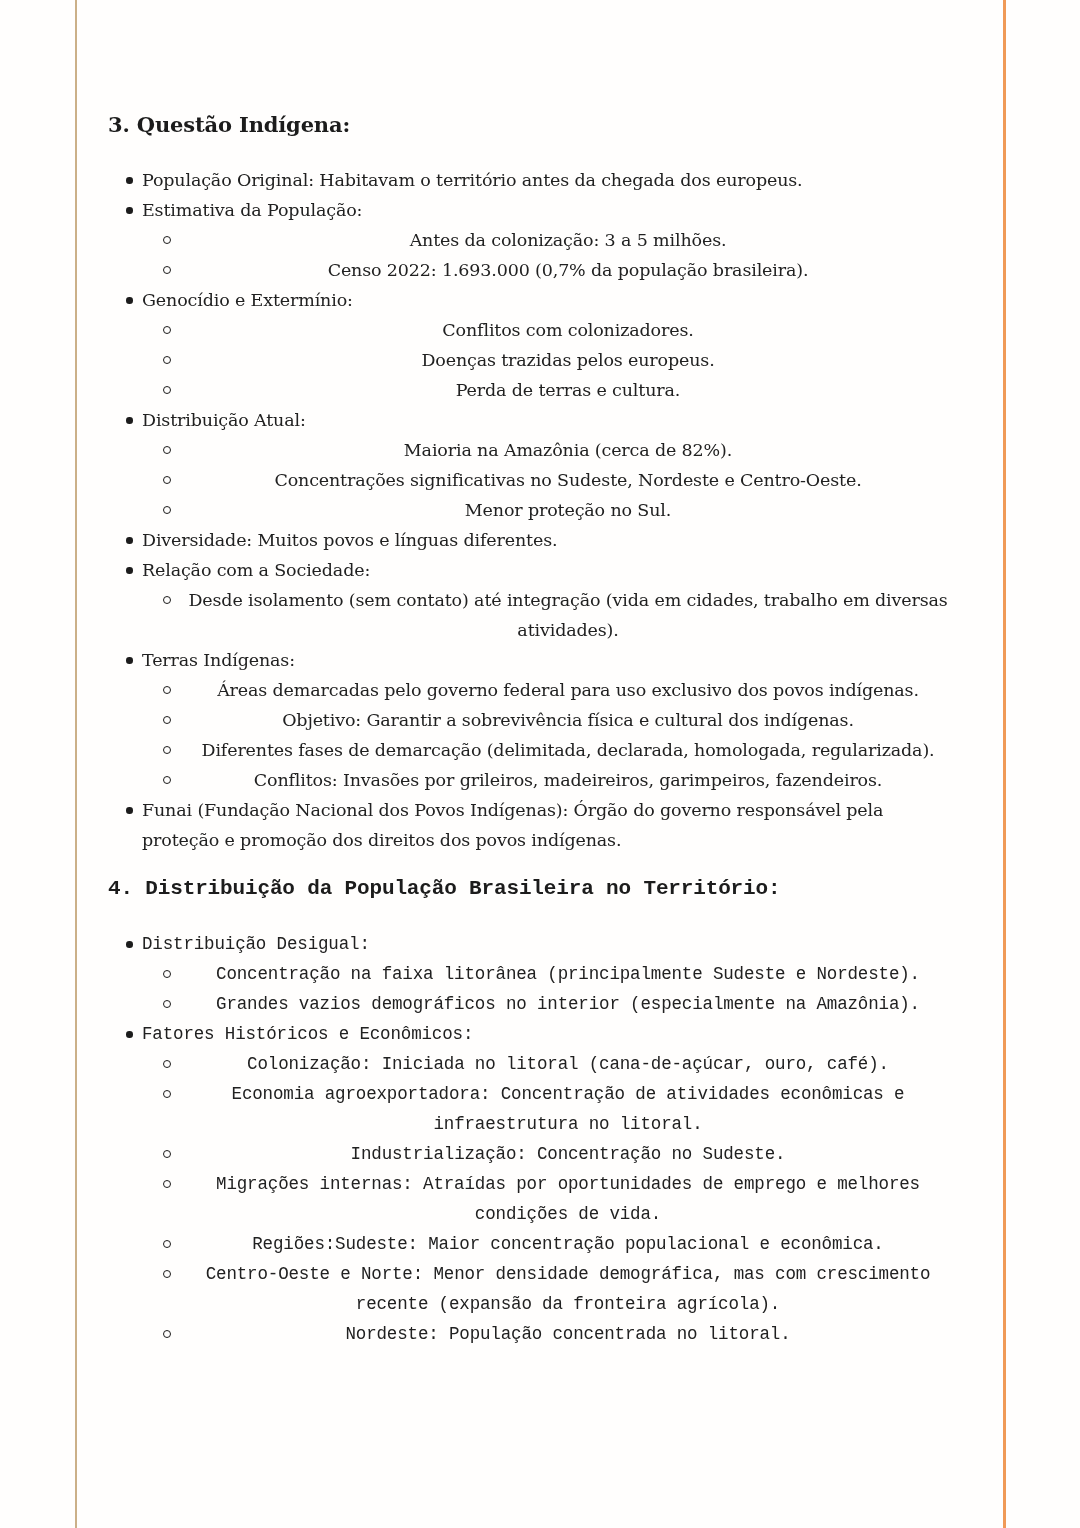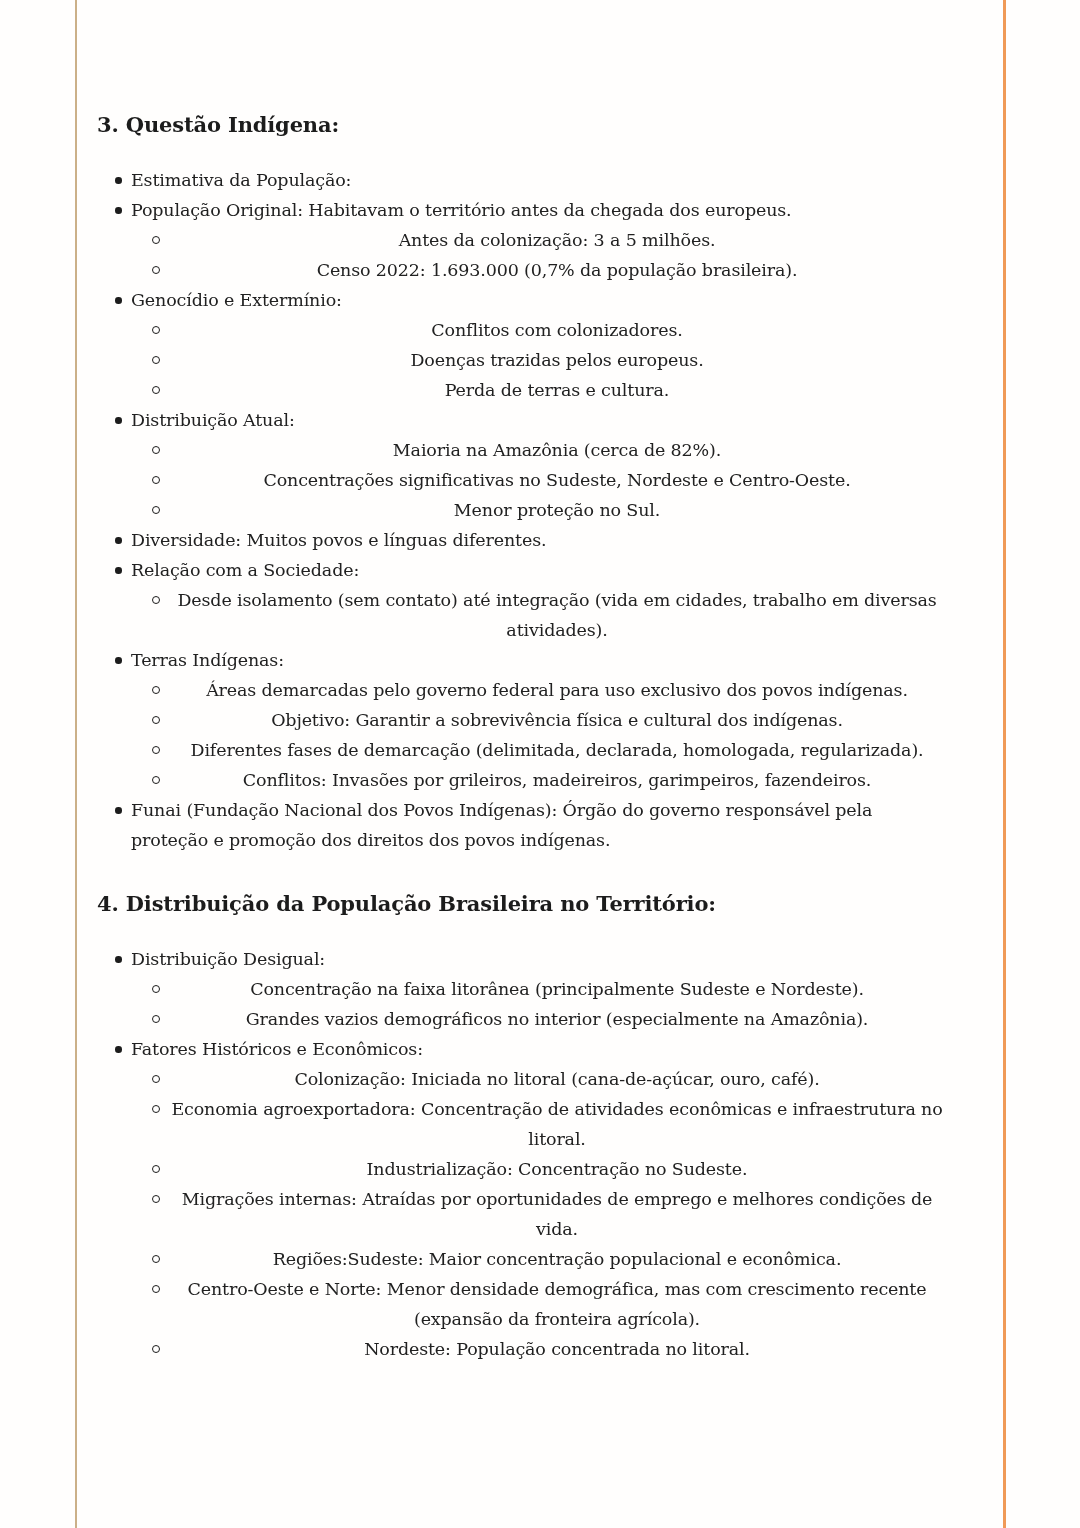--- a/index.html
+++ b/index.html
@@ -18,27 +18,27 @@
   }
   .rule {
     position: absolute;
     top: 0;
     bottom: 0;
   }
   .rule-left  { left: 75px;  width: 2px; }
   .rule-right { left: 1003px; width: 3px; }
   .content {
     position: absolute;
-    left: 97px;
+    left: 108px;
     top: 112px;
     width: 856px;
     color: #212121;
     letter-spacing: -0.15px;
   }
-  .section + .section { margin-top: 36px; }
+  .section + .section { margin-top: 21px; font-family: Liberation Mono, monospace; }
   .heading {
     margin: 0;
     font-size: 21px;
     line-height: 26px;
     font-weight: bold;
     color: #1c1c1c;
   }
   ul.list {
     list-style: none;
     margin: 27px 0 0 0;
@@ -77,26 +77,26 @@
 
 <div class="page" style="background: rgb(255, 254, 253);">
   <div class="rule rule-left" style="background: rgb(203, 176, 136);"></div>
   <div class="rule rule-right" style="background: rgb(240, 154, 87);"></div>
   <main class="content" id="content" style="color: rgb(33, 33, 33);">
   <section class="section">
     <h2 class="heading">3. Questão Indígena:</h2>
     <ul class="list">
   <li class="item l1">
     <span class="marker"></span>
+    <span class="text">População Original: Habitavam o território antes da chegada dos europeus.</span>
+  </li>
+
+  <li class="item l1">
+    <span class="marker"></span>
     <span class="text">Estimativa da População:</span>
-  </li>
-
-  <li class="item l1">
-    <span class="marker"></span>
-    <span class="text">População Original: Habitavam o território antes da chegada dos europeus.</span>
   </li>
 
   <li class="item l2">
     <span class="marker"></span>
     <span class="text">Antes da colonização: 3 a 5 milhões.</span>
   </li>
 
   <li class="item l2">
     <span class="marker"></span>
     <span class="text">Censo 2022: 1.693.000 (0,7% da população brasileira).</span>

